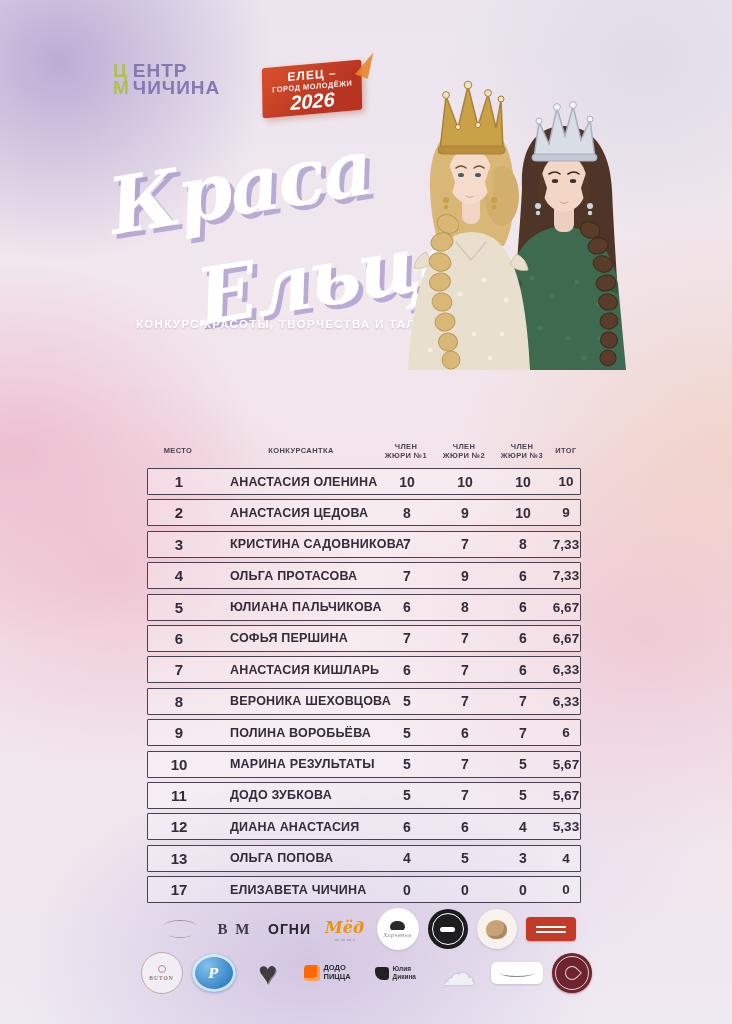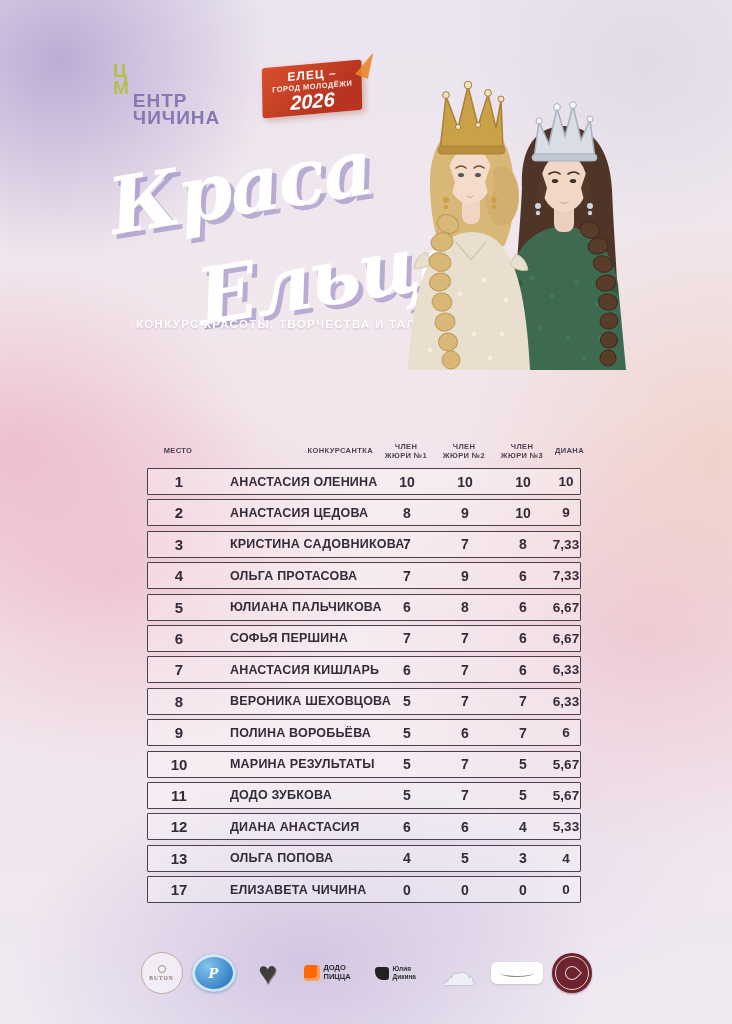--- a/index.html
+++ b/index.html
@@ -15,21 +15,21 @@
       radial-gradient(48% 26% at 16% 56%,rgba(238,188,204,.7), rgba(238,188,204,0) 72%),
       radial-gradient(55% 26% at 42% 94%,rgba(182,163,212,.5), rgba(182,163,212,0) 72%),
       radial-gradient(40% 20% at 70% 84%,rgba(225,215,235,.5), rgba(225,215,235,0) 70%),
       linear-gradient(180deg,#ece5ef 0%,#f1e7ed 28%,#f3e3e9 55%,#efe9f2 100%);
   }
   
   .org{ position:absolute; left:113px; top:62px; display:flex; gap:4px; }
   .org .big{ color:#b3bf4b; font-weight:800; font-size:19px; line-height:.92;
              display:flex; flex-direction:column; letter-spacing:0; }
   .org .rest{ color:#8678b2; font-weight:800; font-size:19px; line-height:.92;
-              display:flex; flex-direction:column; letter-spacing:1px;margin-top:30px; }
+              display:flex; flex-direction:column; letter-spacing:1px; }
   
   .badge{ position:absolute; left:262px; top:64px; transform:rotate(-5deg) skewX(-4deg);
           background:linear-gradient(140deg,#d8502c 0%,#b83421 70%);
           color:#fff; text-align:center; padding:4px 10px 3px; border-radius:3px;
           box-shadow:3px 3px 6px rgba(150,60,20,.3); }
   .badge .b1{ font-size:12px; font-weight:800; letter-spacing:1px; }
   .badge .b2{ font-size:7.5px; font-weight:700; letter-spacing:.5px; opacity:.92; }
   .badge .b3{ font-size:20px; font-weight:800; font-style:italic; line-height:1; }
   .flame{ position:absolute; right:-12px; top:-8px; width:0; height:0;
           border-left:9px solid transparent; border-right:5px solid transparent;
@@ -49,21 +49,21 @@
   .banner{ position:absolute; left:90px; top:368px; width:556px; height:61px;
            background:linear-gradient(180deg,#f3a847 0%,#ee9d3c 100%); border-radius:13px;
            display:flex; align-items:center; justify-content:center; }
   .banner span{ color:#2c2328; font-weight:800; font-size:27px; letter-spacing:.5px; }
   
   .thead{ position:absolute; left:147px; top:438px; width:434px; height:26px;
           display:grid; grid-template-columns:62px 168px 58px 58px 58px 1fr;
           align-items:center; color:#4b4352; font-size:7.5px; font-weight:700;
           letter-spacing:.4px; }
   .thead .c{ text-align:center; line-height:1.25; padding:0 4px; }
-  .thead .c.name{ text-align:right; padding-left:20px; }
+  .thead .c.name{ text-align:center; padding-left:20px; }
   .rows{ position:absolute; left:147px; top:468px; width:434px; }
   .trow{ display:grid; grid-template-columns:62px 168px 58px 58px 58px 1fr;
          align-items:center; height:27px; margin-bottom:4.4px;
          border:1.4px solid #49414f; border-radius:1px;
          background:rgba(255,255,255,.3); color:#332b3a; }
   .trow .place{ text-align:center; font-size:15px; font-weight:700; }
   .trow .name{ font-size:12.5px; font-weight:700; letter-spacing:.2px; padding-left:20px;
                white-space:nowrap; }
   .trow .sc{ text-align:center; font-size:14px; font-weight:700; }
   .trow .tot{ text-align:center; font-size:13.5px; font-weight:700; }
@@ -272,21 +272,21 @@
       <circle cx="122" cy="169" r="2.2" fill="#c9a146"></circle>
   </svg>
 
 
   <div class="thead">
     <div class="c">МЕСТО</div>
     <div class="c name">КОНКУРСАНТКА</div>
     <div class="c">ЧЛЕН ЖЮРИ №1</div>
     <div class="c">ЧЛЕН ЖЮРИ №2</div>
     <div class="c">ЧЛЕН ЖЮРИ №3</div>
-    <div class="c">ДИАНА</div>
+    <div class="c">ИТОГ</div>
   </div>
 
   <div class="rows">
       <div class="trow">
         <div class="place">1</div>
         <div class="name">АНАСТАСИЯ ОЛЕНИНА</div>
         <div class="sc">10</div>
         <div class="sc">10</div>
         <div class="sc">10</div>
         <div class="tot">10</div>
@@ -390,20 +390,38 @@
       <div class="trow">
         <div class="place">17</div>
         <div class="name">ЕЛИЗАВЕТА ЧИЧИНА</div>
         <div class="sc">0</div>
         <div class="sc">0</div>
         <div class="sc">0</div>
         <div class="tot">0</div>
       </div>
     </div>
 
+  <div class="sponsors s-row1">
+      <div class="logo k-script"></div>
+      <div class="logo k-serif">
+        <div class="lbl">В М</div>
+      </div>
+      <div class="logo k-bold">
+        <div class="lbl">ОГНИ</div>
+      </div>
+      <div class="logo k-orange-script">
+        <div class="lbl">Мёд</div>
+      </div>
+      <div class="logo k-circle-hat">
+        <div class="lbl">Харчевня</div>
+      </div>
+      <div class="logo k-stamp"></div>
+      <div class="logo k-pet"></div>
+      <div class="logo k-red-tag"></div>
+    </div>
   <div class="sponsors s-row2">
       <div class="logo k-ring">
         <div class="lbl">BUTON</div>
       </div>
       <div class="logo k-blue-oval">
         <div class="lbl">P</div>
       </div>
       <div class="logo k-heart"></div>
       <div class="logo k-dodo">
         <div class="lbl">ДОДО ПИЦЦА</div>

